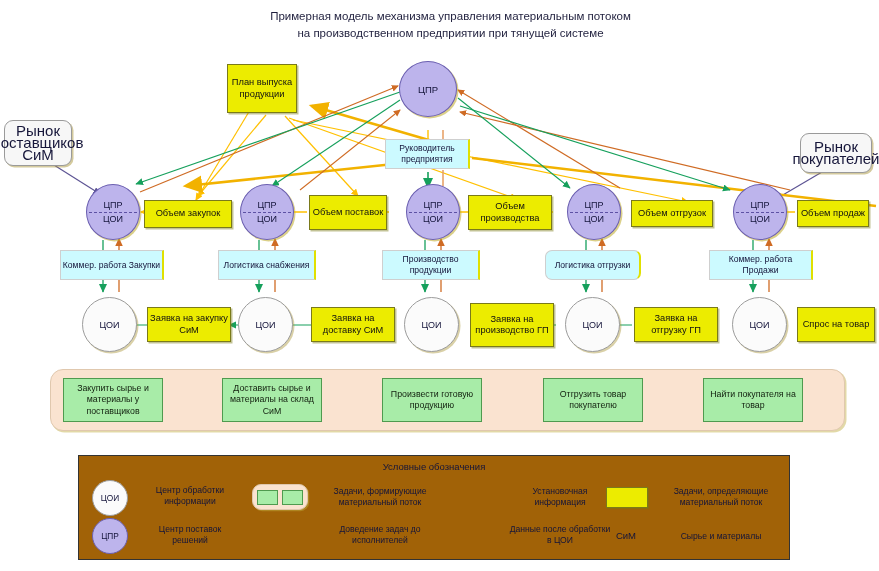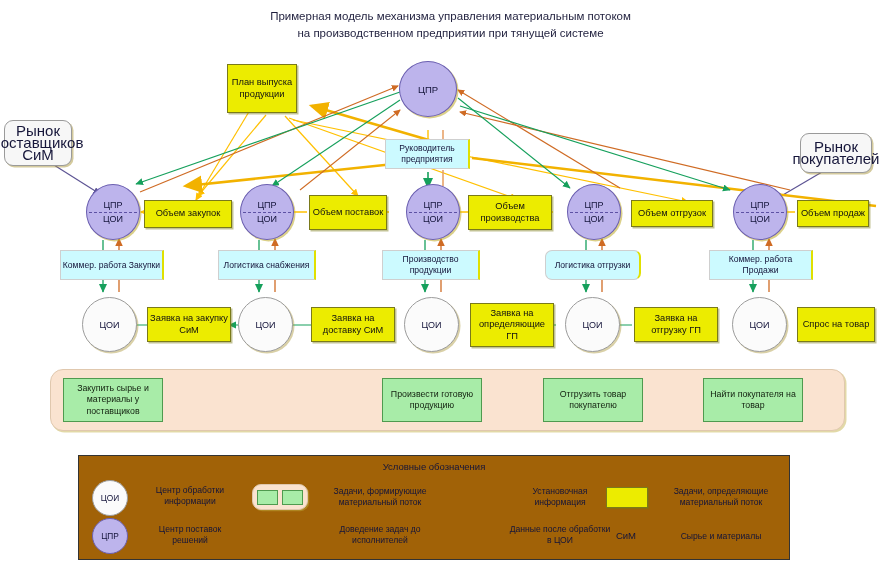--- a/index.html
+++ b/index.html
@@ -293,33 +293,36 @@
     <span>ЦОИ</span>
   </div>
 
   <div class="abs ybox" style="left:311px;top:307px;width:84px;height:35px;">
     <span>Заявка на доставку СиМ</span>
   </div>
   <div class="abs ybox" style="left:147px;top:307px;width:84px;height:35px;">
     <span>Заявка на закупку СиМ</span>
   </div>
   <div class="abs ybox" style="left:470px;top:303px;width:84px;height:44px;">
-    <span>Заявка на определяющие ГП</span>
+    <span>Заявка на производство ГП</span>
   </div>
   <div class="abs ybox" style="left:634px;top:307px;width:84px;height:35px;">
     <span>Заявка на отгрузку ГП</span>
   </div>
   <div class="abs ybox" style="left:797px;top:307px;width:78px;height:35px;">
     <span>Спрос на товар</span>
   </div>
 
   <div class="abs" id="band" style="left:50px;top:369px;width:795px;height:62px;"></div>
   <div class="abs gbox" style="left:63px;top:378px;width:100px;height:44px;">
     <span>Закупить сырье и материалы у поставщиков</span>
   </div>
+  <div class="abs gbox" style="left:222px;top:378px;width:100px;height:44px;">
+    <span>Доставить сырье и материалы на склад СиМ</span>
+  </div>
   <div class="abs gbox" style="left:382px;top:378px;width:100px;height:44px;">
     <span>Произвести готовую продукцию</span>
   </div>
   <div class="abs gbox" style="left:543px;top:378px;width:100px;height:44px;">
     <span>Отгрузить товар покупателю</span>
   </div>
   <div class="abs gbox" style="left:703px;top:378px;width:100px;height:44px;">
     <span>Найти покупателя на товар</span>
   </div>
 

